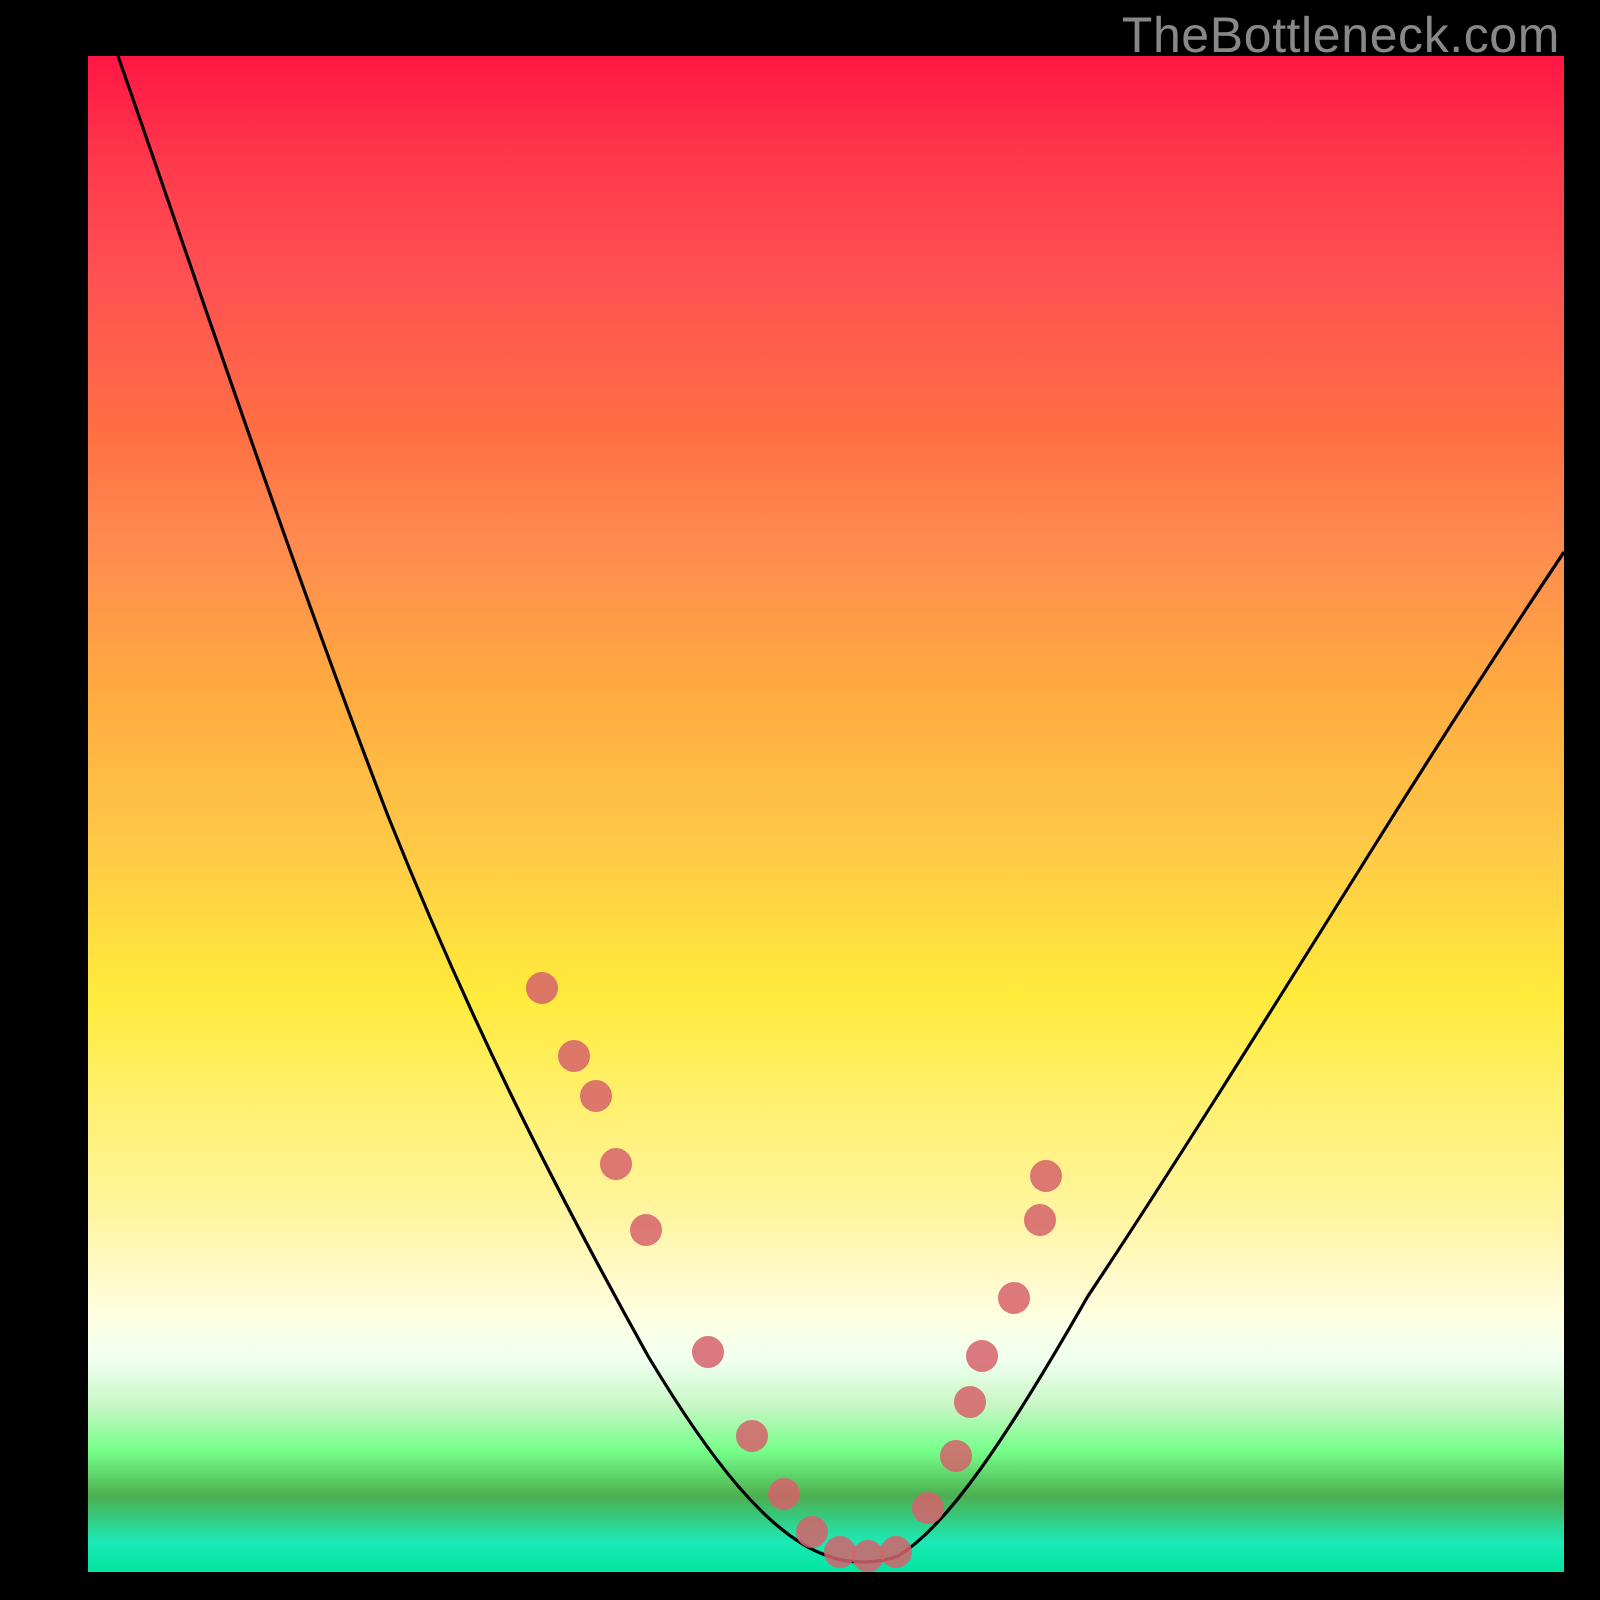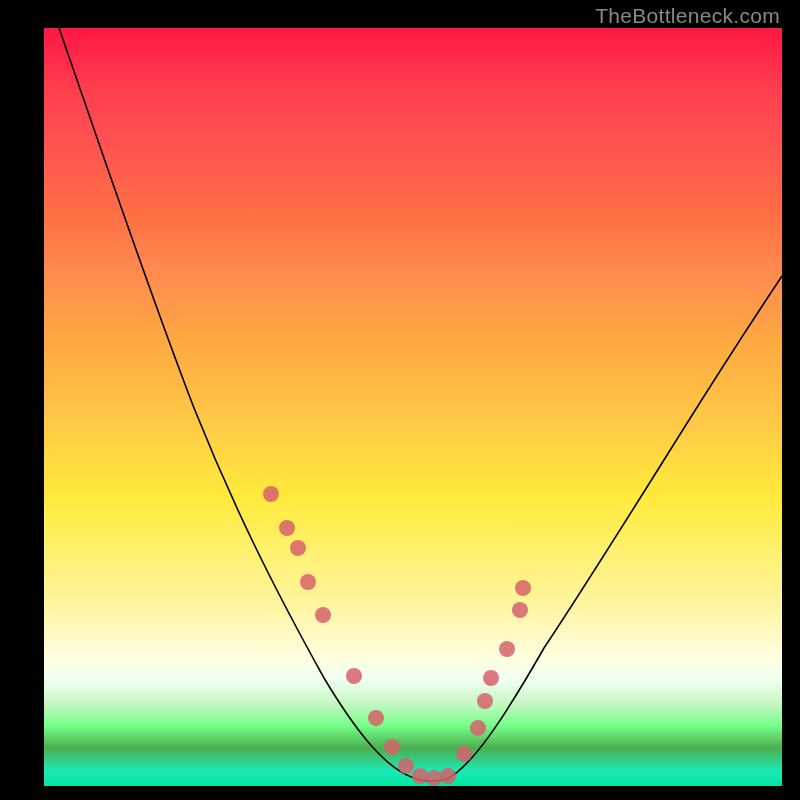--- a/index.html
+++ b/index.html
@@ -33,21 +33,21 @@
       #76ff8a 92%,
       #4caf50 95%,
       #1de9b6 98%,
       #00e5a0 100%);
   }
   .watermark {
     position: absolute;
     top: 4px;
     right: 20px;
     color: #888;
-    font-size: 21px;
+    font-size: 25px;
     font-family: Arial, sans-serif;
     letter-spacing: 0.3px;
   }
   svg.curve { position: absolute; top: 28px; left: 44px; width: 738px; height: 758px; }
 </style>
 </head>
 <body>
 
 <div class="container">
   <div class="plot-area"></div>

